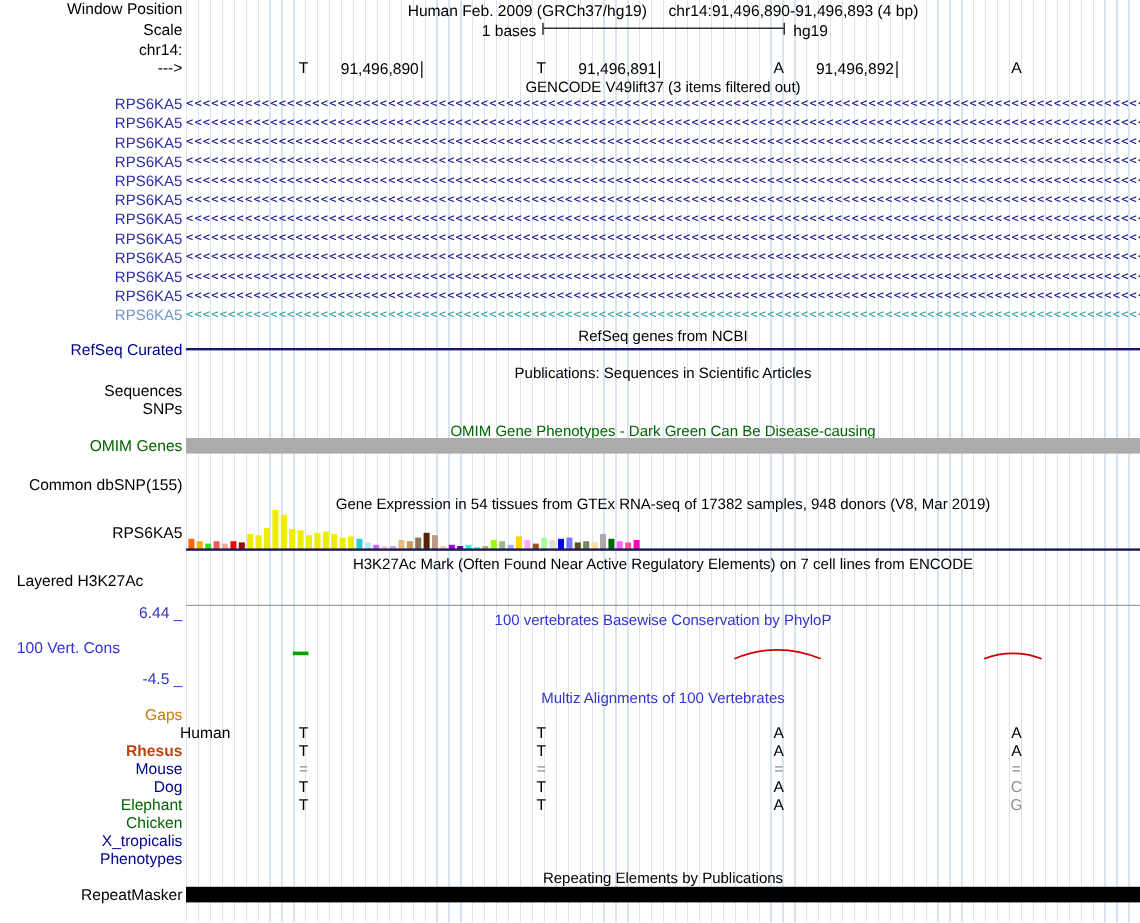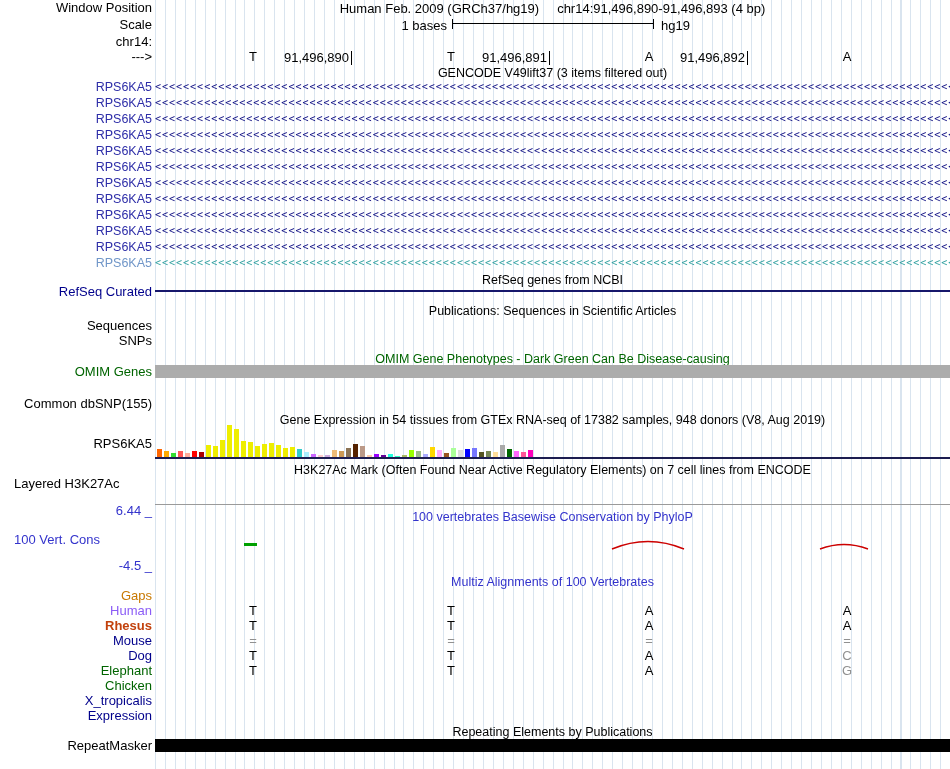--- a/index.html
+++ b/index.html
@@ -101,21 +101,21 @@
   <div class="title" style="top:304px">Publications: Sequences in Scientific Articles</div>
   <div class="lbl" style="top:319px">Sequences</div>
   <div class="lbl" style="top:334px">SNPs</div>
 
   <div class="title" style="top:352px; color:var(--green)">OMIM Gene Phenotypes - Dark Green Can Be Disease-causing</div>
   <div class="lbl" style="top:365px; color:var(--green)">OMIM Genes</div>
   <div class="omim-bar"></div>
 
   <div class="lbl" style="top:397px">Common dbSNP(155)</div>
 
-  <div class="title" style="top:413px">Gene Expression in 54 tissues from GTEx RNA-seq of 17382 samples, 948 donors (V8, Aug 2019)</div>
+  <div class="title" style="top:413px">Gene Expression in 54 tissues from GTEx RNA-seq of 17382 samples, 948 donors (V8, Mar 2019)</div>
   <div class="lbl" style="top:437px">RPS6KA5</div>
   <div class="gtex-wrap">
       <div class="gtex-bar" style="height: 9px; background: rgb(255, 102, 0);"></div>
       <div class="gtex-bar" style="height: 7px; background: rgb(255, 170, 0);"></div>
       <div class="gtex-bar" style="height: 5px; background: rgb(51, 221, 51);"></div>
       <div class="gtex-bar" style="height: 7px; background: rgb(255, 85, 85);"></div>
       <div class="gtex-bar" style="height: 5px; background: rgb(255, 170, 153);"></div>
       <div class="gtex-bar" style="height: 7px; background: rgb(255, 0, 0);"></div>
       <div class="gtex-bar" style="height: 6px; background: rgb(170, 0, 0);"></div>
       <div class="gtex-bar" style="height: 13px; background: rgb(238, 238, 0);"></div>
@@ -178,21 +178,21 @@
   <div class="lbl" style="top:559px; color:var(--phylopBlue)">-4.5 _</div>
   <svg class="phylop-svg" width="795" height="52" viewBox="0 0 795 52">
     <rect x="89" y="23" width="13" height="3" style="fill:var(--wiggleGreen)"></rect>
     <path d="M457,29 Q493,14 529,29" style="stroke:var(--wiggleRed); fill:none; stroke-width:1.4"></path>
     <path d="M665,29 Q689,20 713,29" style="stroke:var(--wiggleRed); fill:none; stroke-width:1.4"></path>
   </svg>
 
   <div class="title" style="top:575px; color:var(--phylopBlue)">Multiz Alignments of 100 Vertebrates</div>
   <div>
       <div class="lbl" style="top: 589px; color: rgb(200, 120, 0);">Gaps</div>
-      <div class="lbl" style="top: 604px; color: #8b5cf6;">Human</div>
+      <div class="lbl" style="top: 604px; color: #000000; padding-left: 40px;">Human</div>
       <div class="base" style="left: 253px; top: 604px;">T</div>
       <div class="base" style="left: 451px; top: 604px;">T</div>
       <div class="base" style="left: 649px; top: 604px;">A</div>
       <div class="base" style="left: 847px; top: 604px;">A</div>
       <div class="lbl" style="top: 619px; color: #c2410c; font-weight: bold;">Rhesus</div>
       <div class="base" style="left: 253px; top: 619px;">T</div>
       <div class="base" style="left: 451px; top: 619px;">T</div>
       <div class="base" style="left: 649px; top: 619px;">A</div>
       <div class="base" style="left: 847px; top: 619px;">A</div>
       <div class="lbl" style="top: 634px; color: rgb(0, 0, 139);">Mouse</div>
@@ -205,19 +205,19 @@
       <div class="base" style="left: 451px; top: 649px;">T</div>
       <div class="base" style="left: 649px; top: 649px;">A</div>
       <div class="base" style="left: 847px; top: 649px; color: rgb(144, 144, 144);">C</div>
       <div class="lbl" style="top: 664px; color: rgb(0, 100, 0);">Elephant</div>
       <div class="base" style="left: 253px; top: 664px;">T</div>
       <div class="base" style="left: 451px; top: 664px;">T</div>
       <div class="base" style="left: 649px; top: 664px;">A</div>
       <div class="base" style="left: 847px; top: 664px; color: rgb(144, 144, 144);">G</div>
       <div class="lbl" style="top: 679px; color: rgb(0, 100, 0);">Chicken</div>
       <div class="lbl" style="top: 694px; color: rgb(0, 0, 139);">X_tropicalis</div>
-      <div class="lbl" style="top: 709px; color: rgb(0, 0, 139);">Expression</div>
+      <div class="lbl" style="top: 709px; color: rgb(0, 0, 139);">Phenotypes</div>
     </div>
 
   <div class="title" style="top:725px">Repeating Elements by Publications</div>
   <div class="lbl" style="top:739px">RepeatMasker</div>
   <div class="rpt-bar"></div>
 </div>
 
 </body></html>

